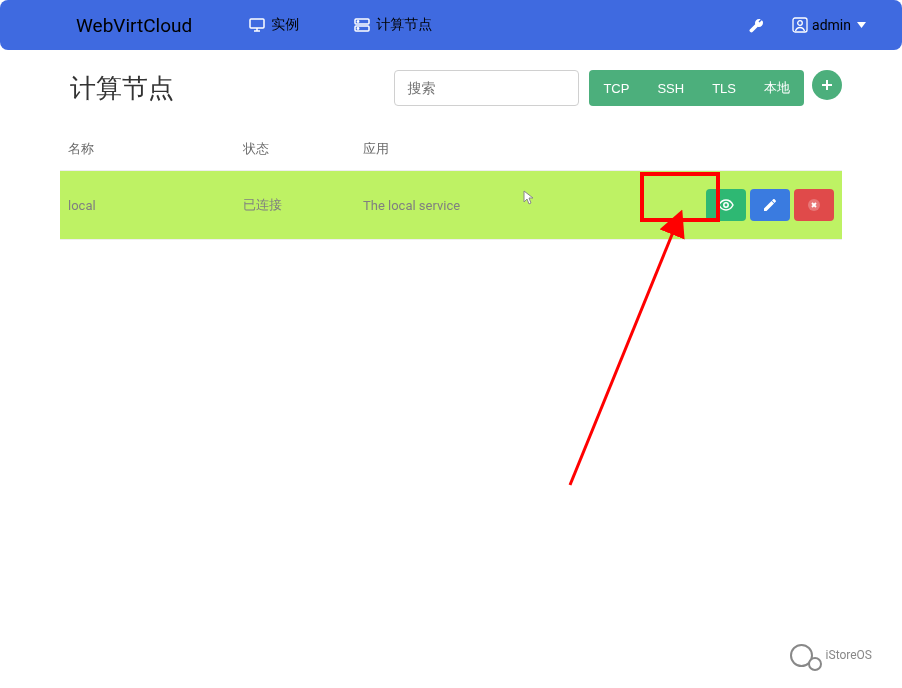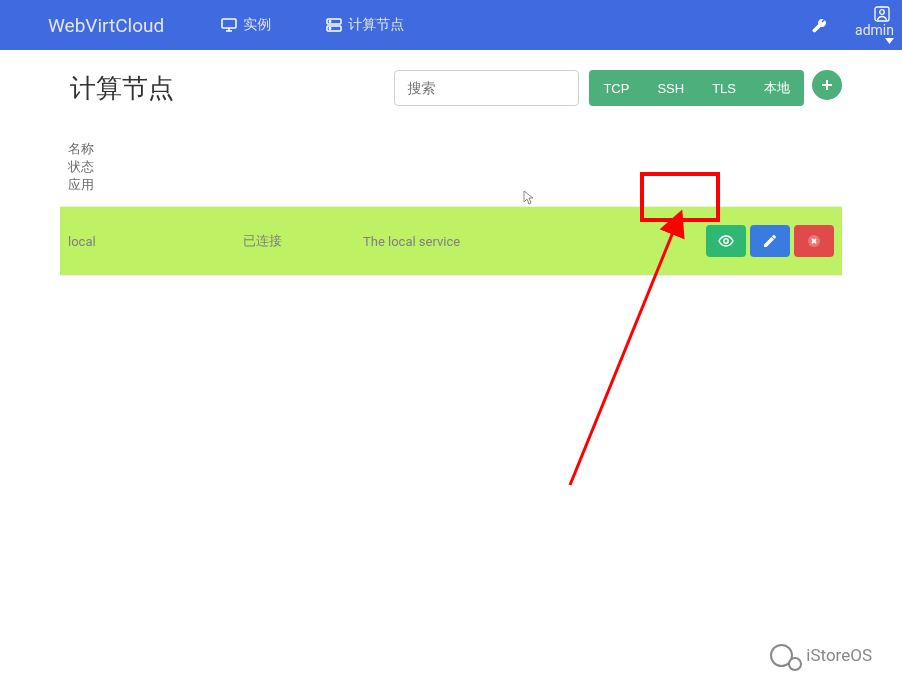--- a/index.html
+++ b/index.html
@@ -13,22 +13,23 @@
       width: 902px;
       height: 688px;
       position: relative;
       overflow: hidden;
     }
     .navbar {
       background: #3F6AE0;
       height: 50px;
       display: flex;
       align-items: center;
-      padding: 0 8px;
-      color: #e5e5e5;
+      padding: 0 36px;
+      color: #000000;
+      border-radius: 8px;
     }
     .brand {
       font-size: 19px;
       font-weight: 400;
       margin-left: 40px;
       margin-right: 30px;
     }
     .nav-item {
       display: flex;
       align-items: center;
@@ -42,24 +43,23 @@
     }
     .spacer {
       flex: 1;
     }
     .wrench-btn {
       margin-right: 28px;
       cursor: pointer;
     }
     .user-btn {
       display: flex;
-      align-items: flex-end;
+      align-items: center;
       font-size: 14px;
       cursor: pointer;
-      flex-direction: column;
     }
     .user-btn .user-icon {
       margin-right: 4px;
     }
     .user-btn .caret {
       margin-left: 6px;
     }
     .content {
       padding: 20px 60px;
     }
@@ -121,21 +121,20 @@
     }
     .table {
       width: 100%;
     }
     .table-header {
       display: flex;
       padding: 12px 8px;
       color: #6a6a6a;
       font-size: 13px;
       border-bottom: 1px solid #eee;
-      flex-direction: column;
     }
     .table-row {
       display: flex;
       padding: 18px 8px;
       align-items: center;
       color: #808080;
       font-size: 13px;
       background: #bef264;
       border-bottom: 1px solid #eee;
     }
@@ -172,21 +171,21 @@
       font-size: 14px;
       color: #666;
     }
     .watermark {
       position: absolute;
       right: 30px;
       bottom: 20px;
       display: flex;
       align-items: center;
       color: #888;
-      font-size: 17px;
+      font-size: 12px;
     }
     .watermark .wm-icon {
       width: 26px;
       height: 26px;
       margin-right: 10px;
       position: relative;
     }
     .wm-circle-big {
       position: absolute;
       width: 23px; height: 23px;

